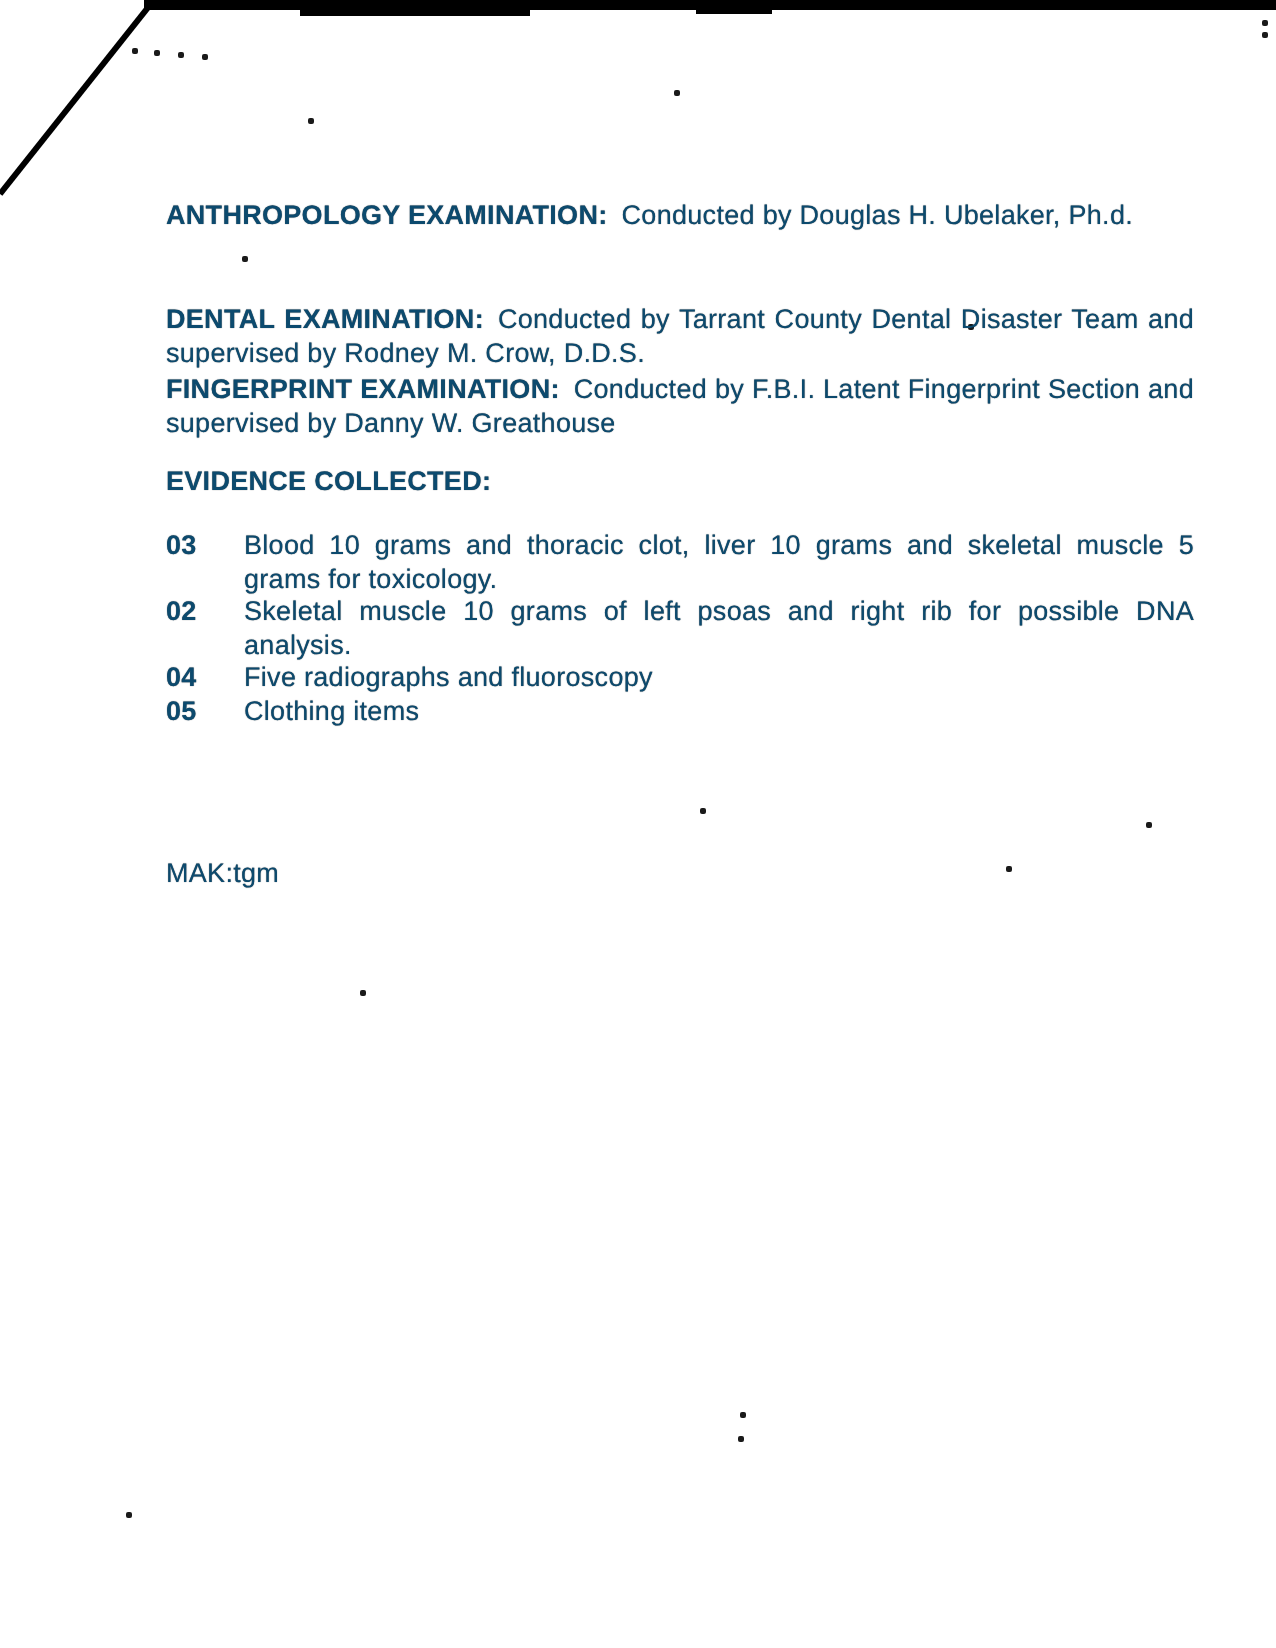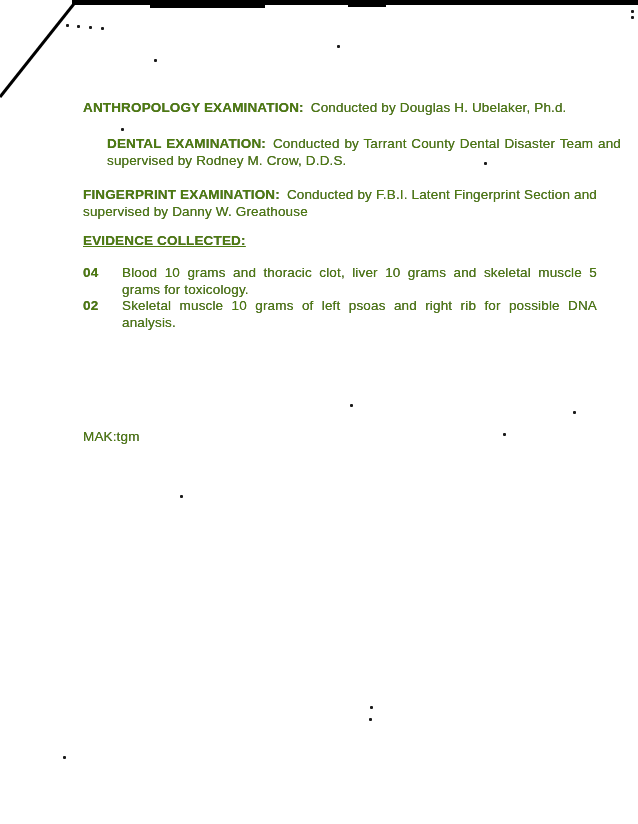--- a/index.html
+++ b/index.html
@@ -7,21 +7,21 @@
     padding: 0;
     background: #ffffff;
   }
   #page {
     position: relative;
     width: 638px;
     height: 824px;
     background: #ffffff;
     overflow: hidden;
     font-family: "Liberation Sans", sans-serif;
-    color: #4d7c0f;
+    color: #0c4a6e;
   }
   
   .art { position: absolute; background: #000; }
   #diag-svg, #sig-svg { position: absolute; }
   .speck { position: absolute; background: #1a1a1a; width: 3px; height: 3px; border-radius: 1px; }
   
   .doc {
     position: absolute;
     left: 83px;
     width: 514px;
@@ -76,38 +76,46 @@
   <div class="speck" style="left:180px; top:495px;"></div>
   <div class="speck" style="left:503px; top:433px;"></div>
   <div class="speck" style="left:370px; top:706px;"></div>
   <div class="speck" style="left:63px;  top:756px;"></div>
   <div class="speck" style="left:369px; top:718px;"></div>
 
   <div class="doc para" style="top:100px;">
     <span class="lbl">ANTHROPOLOGY EXAMINATION:</span><span>Conducted by Douglas H. Ubelaker, Ph.d.</span>
   </div>
 
-  <div class="doc para" style="top:136px;margin-left:24px;">
+  <div class="doc para" style="top:152px;">
     <span class="lbl">DENTAL EXAMINATION:</span><span>Conducted by Tarrant County Dental Disaster Team and  supervised by Rodney M. Crow, D.D.S.</span>
   </div>
 
   <div class="doc para wide-gap" style="top:187px;">
     <span class="lbl">FINGERPRINT EXAMINATION:</span><span>Conducted by F.B.I. Latent Fingerprint Section and supervised by Danny W. Greathouse</span>
   </div>
 
-  <div class="doc heading" style="top:233px;text-decoration:underline;">EVIDENCE COLLECTED:</div>
+  <div class="doc heading" style="top:233px;">EVIDENCE COLLECTED:</div>
 
   <div class="doc" style="top:265px;">
     <div class="ev-item">
-      <span class="ev-num">04</span>
+      <span class="ev-num">03</span>
       <span class="ev-text">Blood 10 grams and thoracic clot, liver 10 grams and skeletal muscle 5 grams for toxicology.</span>
     </div>
     <div class="ev-item">
       <span class="ev-num">02</span>
       <span class="ev-text">Skeletal muscle 10 grams of left psoas and right rib for possible DNA analysis.</span>
+    </div>
+    <div class="ev-item">
+      <span class="ev-num">04</span>
+      <span class="ev-text">Five radiographs and fluoroscopy</span>
+    </div>
+    <div class="ev-item">
+      <span class="ev-num">05</span>
+      <span class="ev-text">Clothing items</span>
     </div>
   </div>
 
   <div class="doc" style="top:429px;">MAK:tgm</div>
 
   <div class="footer-block">
     
   </div>
 
 </div>

